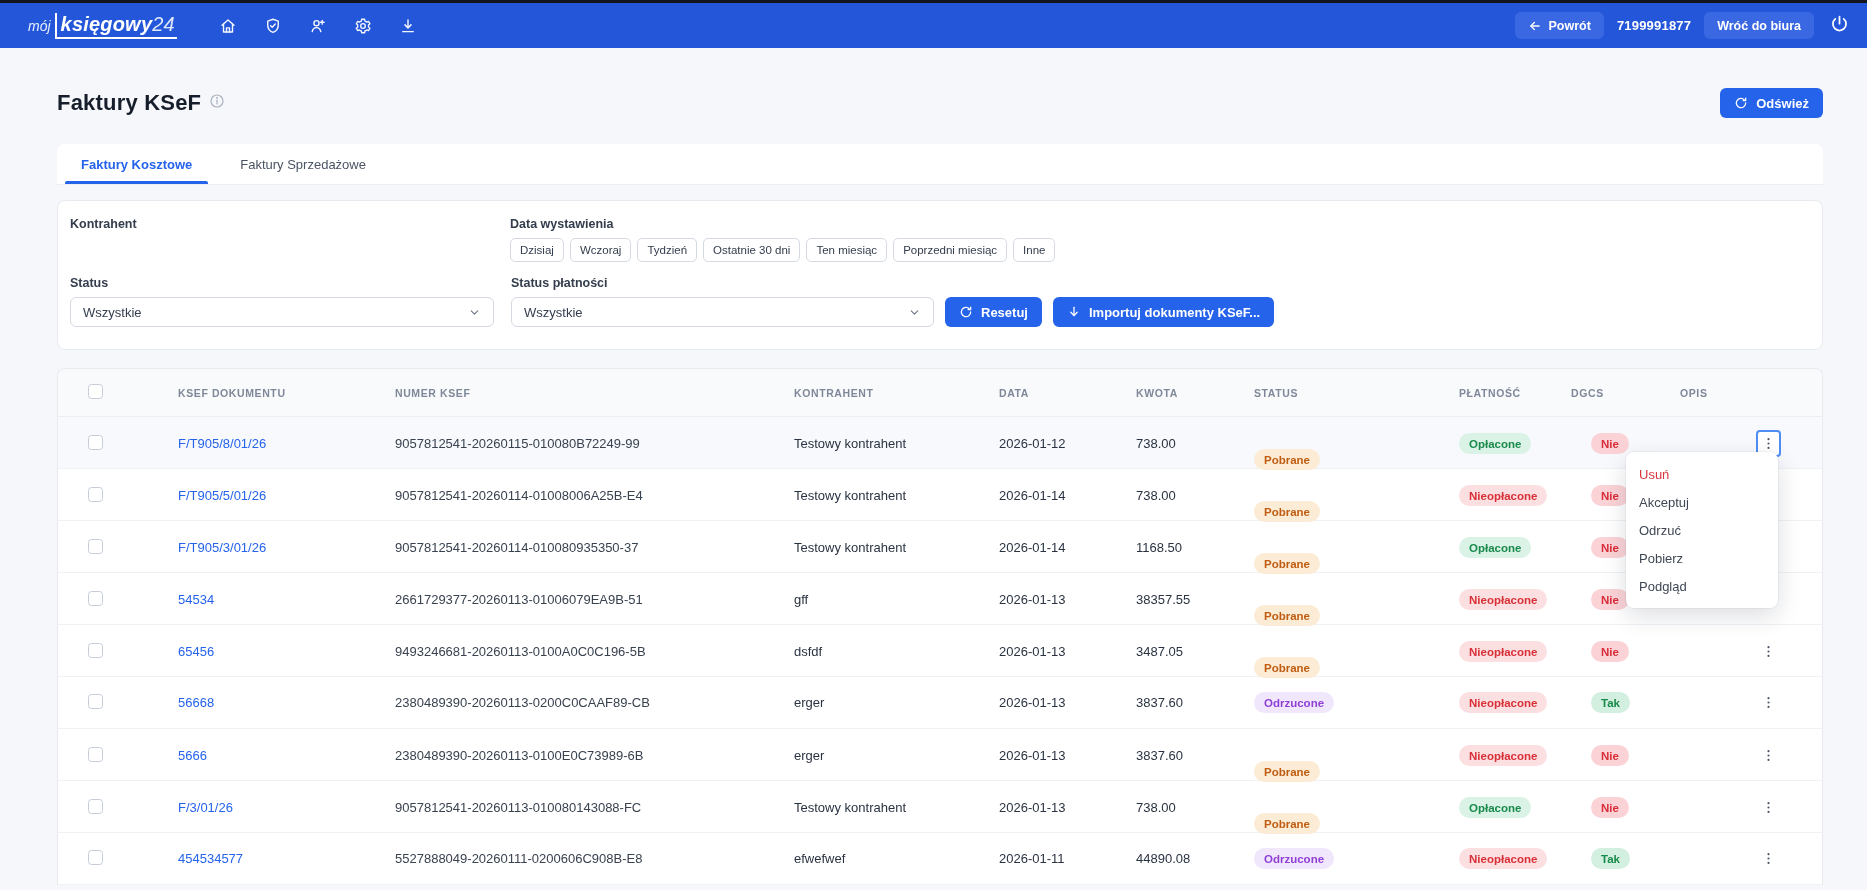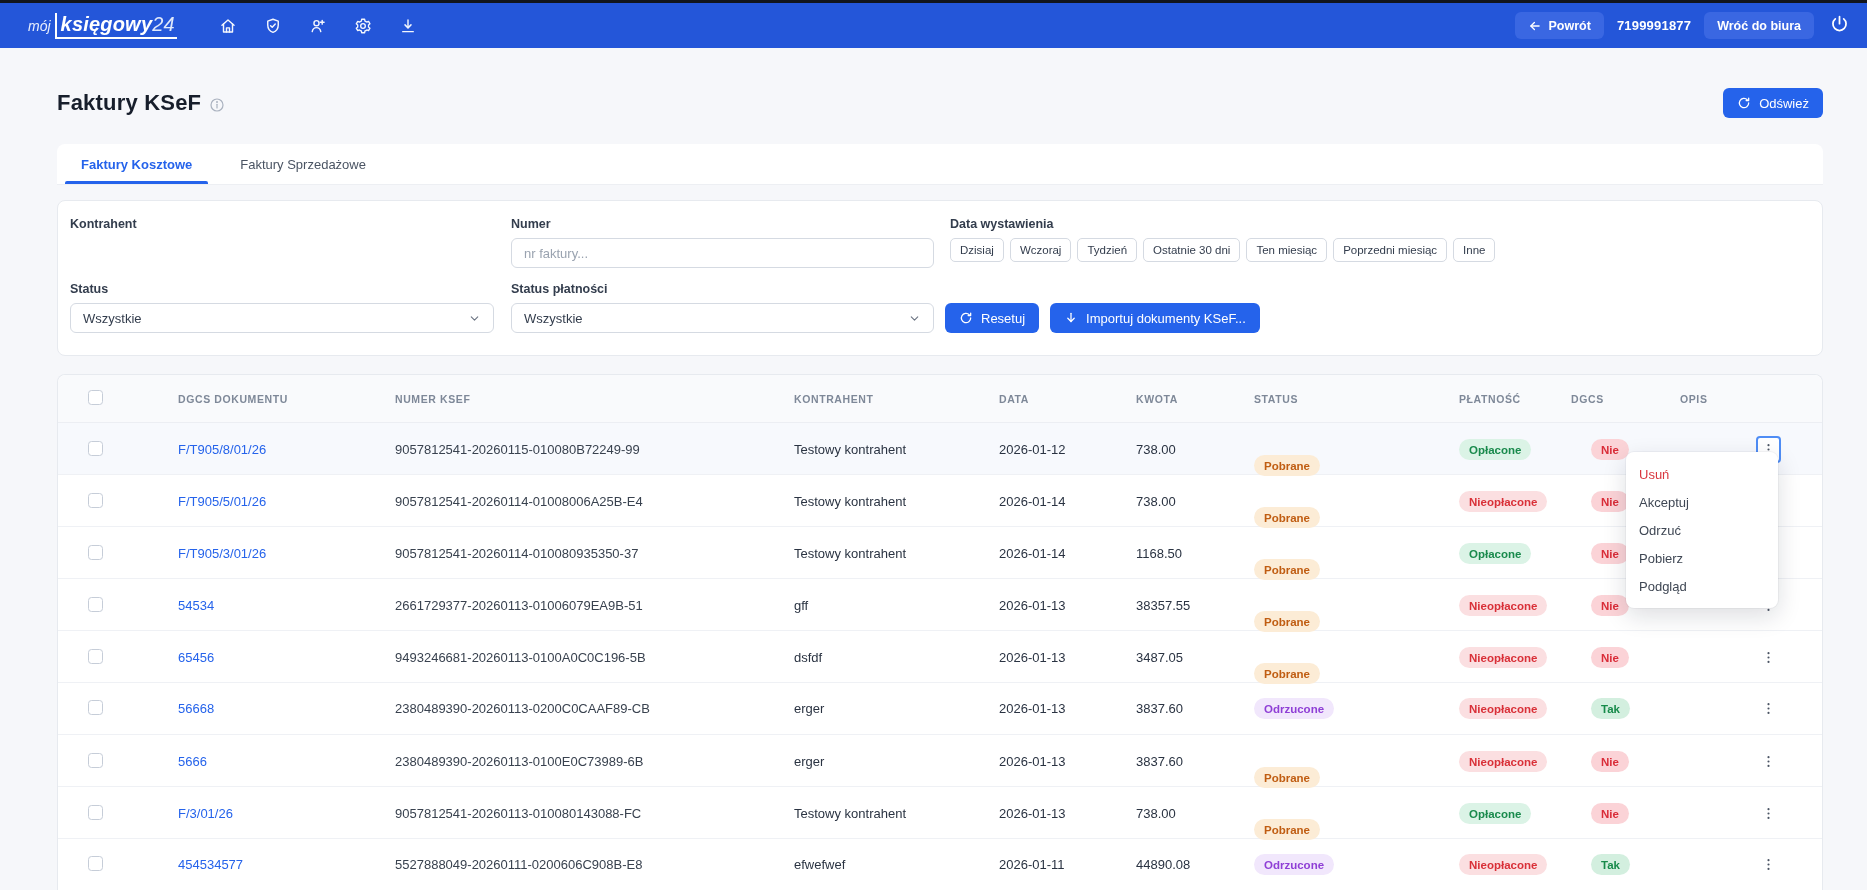--- a/index.html
+++ b/index.html
@@ -38,27 +38,27 @@
     background:var(--navbtn); border:none; color:#fff; height:27px; padding:0 13px;
     border-radius:6px; font-size:12.5px; font-weight:600; display:flex; align-items:center;
     gap:7px; cursor:pointer; font-family:inherit;
   }
   .nav-phone{ font-size:13px; font-weight:700; letter-spacing:.2px; }
   .nav-power{ color:#fff; width:24px; height:24px; margin-left:2px; cursor:pointer; }
   .nav-power svg{ width:21px; height:21px; }
   
   .page{ padding:0 44px 0 57px; }
   .title-row{ margin-top:40px; display:flex; align-items:center; justify-content:space-between; }
-  .title-left{ display:flex; align-items:center; gap:8px; }
+  .title-left{ display:flex; gap:8px; }
   h1{ font-size:22px; font-weight:700; color:#171e2b; letter-spacing:.2px; }
   .info-icon{ color:#aab2bf; width:16px; height:16px; margin-top:3px; }
   .info-icon svg{ width:16px; height:16px; }
   .btn-primary{
     background:var(--accent); color:#fff; border:none; border-radius:6px;
-    height:30px; padding:0 14px; font-size:13px; font-weight:400; font-family:inherit;
+    height:30px; padding:0 14px; font-size:13px; font-weight:700; font-family:inherit;
     display:inline-flex; align-items:center; gap:8px; cursor:pointer;
   }
   .btn-primary svg{ width:14px; height:14px; }
   
   .tabstrip{
     margin-top:26px; background:#fff; border-radius:8px 8px 0 0; height:41px;
     display:flex; align-items:stretch; border-bottom:1px solid #edeff3;
   }
   .tab{
     display:flex; align-items:center; padding:0 24px; font-size:13px; color:#4a5463;
@@ -252,24 +252,20 @@
       </div>
     <div class="tab">
         <span>Faktury Sprzedażowe</span>
       </div>
   </div>
 
   <div class="filter-card">
     <div class="f-row">
       <div class="f-col-a">
         <label class="f-label">Kontrahent</label>
-      </div>
-      <div class="f-col-b">
-        <label class="f-label">Numer</label>
-        <input class="f-input" type="text" placeholder="nr faktury..." style="">
       </div>
       <div class="chips-col">
         <label class="f-label">Data wystawienia</label>
         <div class="chips">
             <span class="chip">Dzisiaj</span>
             <span class="chip">Wczoraj</span>
             <span class="chip">Tydzień</span>
             <span class="chip">Ostatnie 30 dni</span>
             <span class="chip">Ten miesiąc</span>
             <span class="chip">Poprzedni miesiąc</span>
@@ -311,21 +307,21 @@
             </svg>
           <span>Importuj dokumenty KSeF...</span>
         </button>
       </div>
     </div>
   </div>
 
   <div class="table-card">
     <div class="thead">
       <div class="td-check"><span class="checkbox"></span></div>
-      <div>DGCS DOKUMENTU</div>
+      <div>KSEF DOKUMENTU</div>
       <div>NUMER KSEF</div>
       <div>KONTRAHENT</div>
       <div>DATA</div>
       <div>KWOTA</div>
       <div>STATUS</div>
       <div>PŁATNOŚĆ</div>
       <div class="td-dgcs" style="padding-left:0">DGCS</div>
       <div>OPIS</div>
     </div>
     <div id="tbody">

